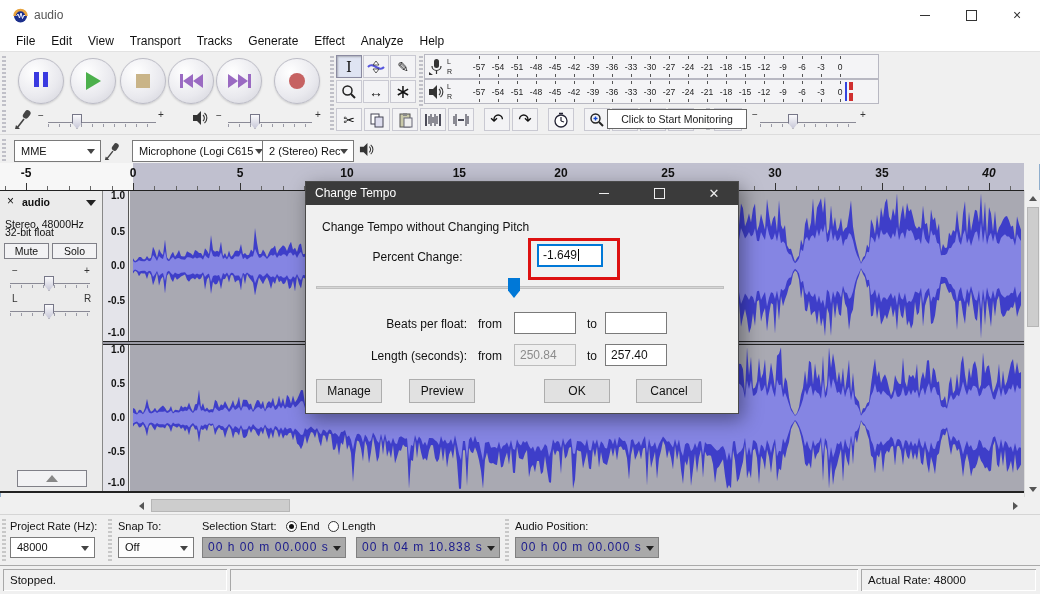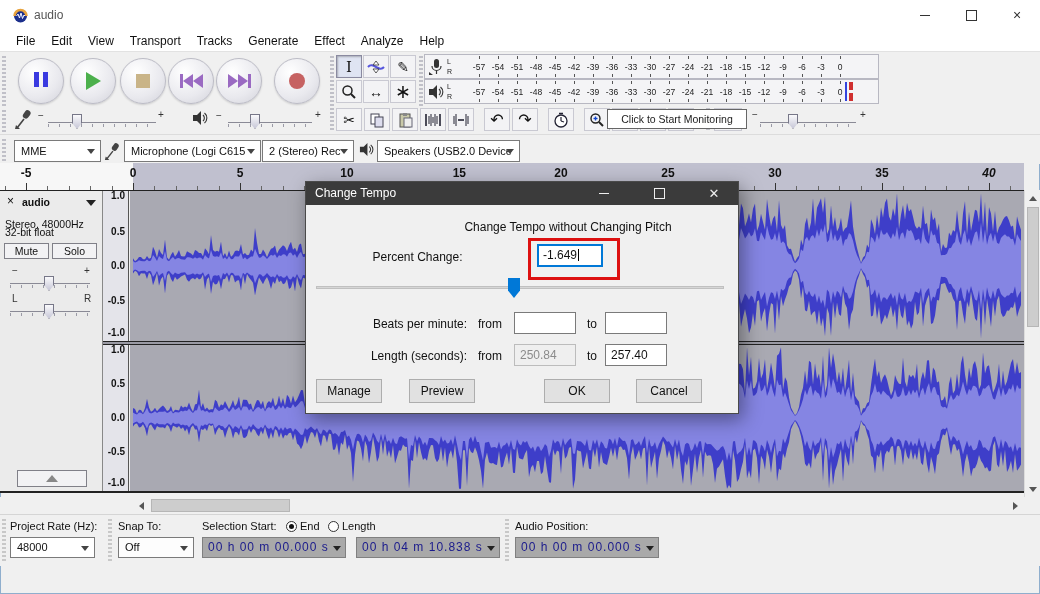--- a/index.html
+++ b/index.html
@@ -477,27 +477,26 @@
   </div>
 
   <div class="abs" id="devicebar">
     <div class="abs grip" style="left:2px;top:4px;height:22px;"></div>
     <div class="combo" style="left:14px;width:87px;"><span>MME</span><span class="arr"></span></div>
     <svg class="icon-svg abs" style="left:104px;top:7px;" width="16" height="20" viewBox="0 0 18 22">
       <rect x="10" y="1" width="6" height="9" rx="3" fill="#444" transform="rotate(35 13 5)"></rect>
         <line x1="10" y1="10" x2="3" y2="19" stroke="#444" stroke-width="1.6"></line>
         <path d="M2 16 l4 4 h-5 z" fill="#444"></path>
     </svg>
-    <div class="combo" style="left:124px;width:137px;"><span>Microphone (Logi C615</span><span class="arr"></span></div>
+    <div class="combo" style="left:132px;width:137px;"><span>Microphone (Logi C615</span><span class="arr"></span></div>
     <div class="combo" style="left:262px;width:92px;"><span>2 (Stereo) Rec</span><span class="arr"></span></div>
     <svg class="icon-svg abs" style="left:359px;top:7px;" width="15" height="15" viewBox="0 0 16 16">
       <polygon points="1,5 5,5 9,1 9,15 5,11 1,11" fill="#333"></polygon>
         <path d="M11 5 a4 4 0 0 1 0 6 M12.5 3 a6.5 6.5 0 0 1 0 10" fill="none" stroke="#333" stroke-width="1.1"></path>
     </svg>
-    <div class="combo" style="left:377px;width:143px;"><span>Speakers (USB2.0 Device</span><span class="arr"></span></div>
   </div>
 
   <div class="abs" id="timeline">
     <div id="tl-sel"></div>
   <div class="tick-minor" style="left: 4.6px;"></div>
       <div class="tick-major" style="left: 26px;"></div>
       <div class="tick-minor" style="left: 47.4px;"></div>
       <div class="tick-minor" style="left: 68.8px;"></div>
       <div class="tick-minor" style="left: 90.2px;"></div>
       <div class="tick-minor" style="left: 111.6px;"></div>
@@ -640,41 +639,46 @@
     <div class="radio sel" style="left:286px;"></div>
     <span class="sb-label" style="left:300px;">End</span>
     <div class="radio" style="left:328px;"></div>
     <span class="sb-label" style="left:342px;">Length</span>
     <div class="timefield" style="left:356px;width:144px;"><span>00 h 04 m 10.838 s</span><span class="arr"></span></div>
     <div class="vgroove" style="left:505px;"></div>
     <span class="sb-label" style="left:515px;">Audio Position:</span>
     <div class="timefield" style="left:515px;width:144px;"><span>00 h 00 m 00.000 s</span><span class="arr"></span></div>
   </div>
 
+  <div class="abs" id="statusbar">
+    <div class="status-cell" style="left:3px;width:224px;">Stopped.</div>
+    <div class="status-cell" style="left:230px;width:628px;"></div>
+    <div class="status-cell" style="left:861px;width:175px;">Actual Rate: 48000</div>
+  </div>
 
   <div class="abs" id="dialog">
     <div id="dlg-titlebar">
       <span id="dlg-title">Change Tempo</span>
       <div class="dlg-winbtn" style="left:278px;">
           <span class="minbar"></span>
         </div>
       <div class="dlg-winbtn" style="left:333px;">
           <span class="maxbox"></span>
         </div>
       <div class="dlg-winbtn" style="left:388px;">
           <span class="xglyph">✕</span>
         </div>
     </div>
-    <div class="dlg-label" style="left:8px;top:38px;width:508px;text-align:center;">Change Tempo without Changing Pitch</div>
+    <div class="dlg-label" style="left:16px;top:38px;width:508px;">Change Tempo without Changing Pitch</div>
     <div class="dlg-label" style="left:0;top:68px;width:223px;text-align:center;">Percent Change:</div>
     <div id="pct-input"><span>-1.649</span><span class="caret"></span></div>
     <div id="annotation-rect"></div>
     <div id="dlg-slider-track"></div>
     <div id="dlg-slider-thumb"></div>
-    <div class="dlg-label" style="left:0;top:135px;width:161px;text-align:right;">Beats per minute:</div>
+    <div class="dlg-label" style="left:0;top:135px;width:161px;text-align:right;">Beats per float:</div>
     <div class="dlg-label" style="left:172px;top:135px;">from</div>
     <div class="dlg-input" style="left:208px;top:130px;width:62px;"></div>
     <div class="dlg-label" style="left:281px;top:135px;">to</div>
     <div class="dlg-input" style="left:299px;top:130px;width:62px;"></div>
     <div class="dlg-label" style="left:0;top:167px;width:161px;text-align:right;">Length (seconds):</div>
     <div class="dlg-label" style="left:172px;top:167px;">from</div>
     <div class="dlg-input disabled" style="left:208px;top:162px;width:62px;">250.84</div>
     <div class="dlg-label" style="left:281px;top:167px;">to</div>
     <div class="dlg-input" style="left:299px;top:162px;width:62px;">257.40</div>
     <div class="dlg-btn" style="left:10px;">Manage</div>

